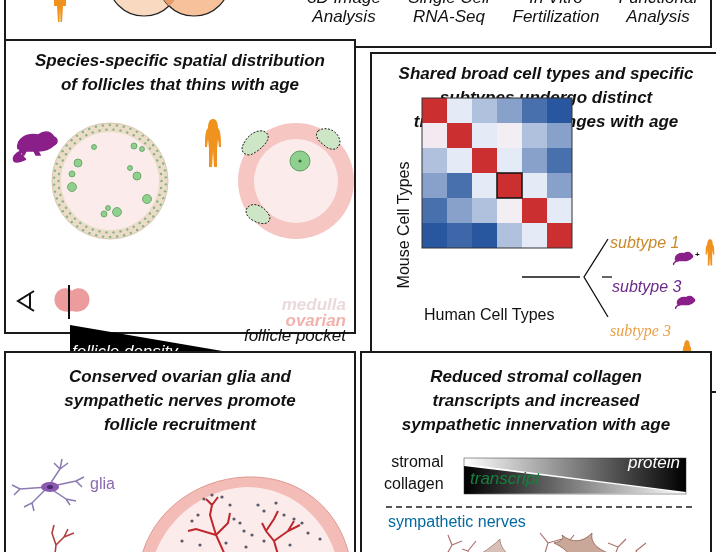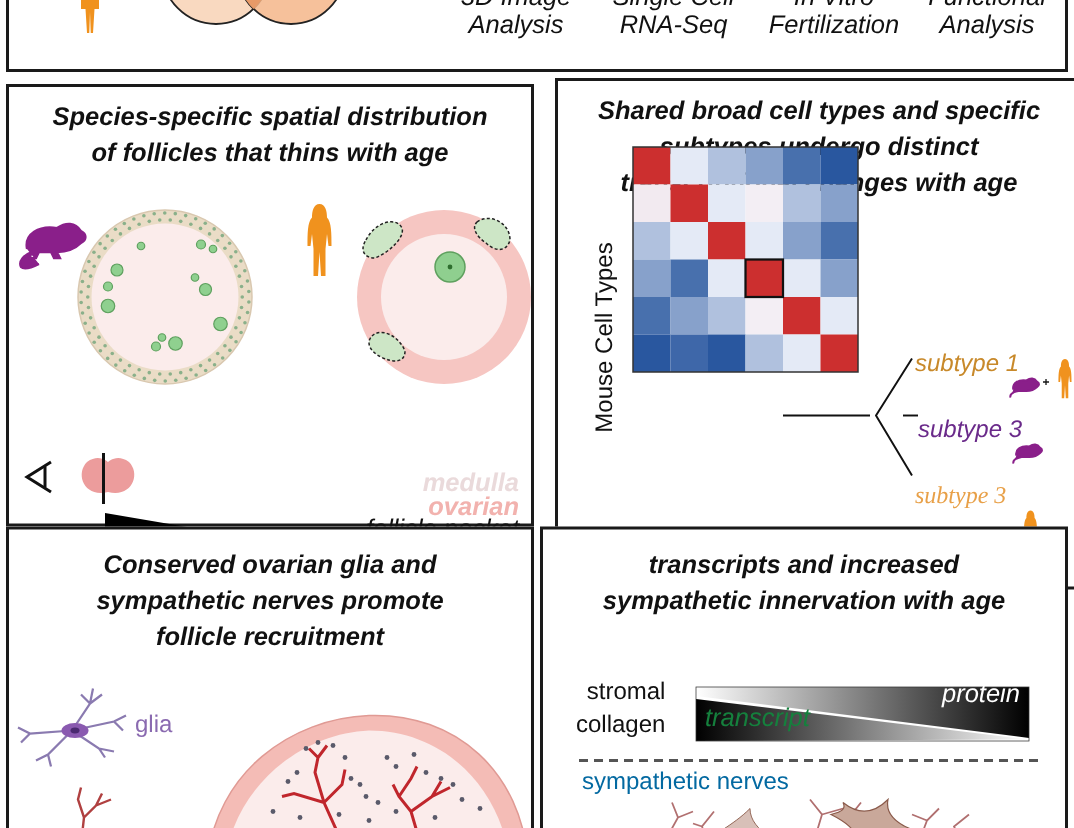--- a/index.html
+++ b/index.html
@@ -1,19 +1,19 @@
 <!DOCTYPE html>
 <html><head>
 <meta charset="utf-8">
 <style>
   html, body { margin:0; padding:0; background:#ffffff; }
   body { width:716px; height:552px; position:relative; overflow:hidden; font-family:"Liberation Sans", sans-serif; color:#111; }
   .panel { position:absolute; border:2px solid #1a1a1a; background:#fff; box-sizing:border-box; }
   #top-panel { left:4px; top:-10px; width:708px; height:58px; }
-  #p-a { left:4px; top:56px; width:352px; height:295px; }
+  #p-a { left:4px; top:39px; width:352px; height:295px; }
   #p-b { left:370px; top:52px; width:352px; height:341px; }
   #p-c { left:4px; top:351px; width:352px; height:210px; }
   #p-d { left:360px; top:351px; width:352px; height:210px; }
   .ptitle { position:absolute; left:0; right:0; text-align:center; font-weight:bold; font-style:italic; font-size:17px; line-height:24px; color:#111; }
   .ptitle div { white-space:nowrap; }
   .method { position:absolute; top:-4px; text-align:center; font-style:italic; font-size:17px; line-height:19px; color:#111; white-space:nowrap; }
   .abs { position:absolute; }
   .it { font-style:italic; }
   svg { position:absolute; overflow:visible; }
 </style>
@@ -253,20 +253,21 @@
       <rect x="0" y="125" width="25" height="25" fill="rgb(41,87,159)"></rect>
       <rect x="25" y="125" width="25" height="25" fill="rgb(62,103,169)"></rect>
       <rect x="50" y="125" width="25" height="25" fill="rgb(41,87,159)"></rect>
       <rect x="75" y="125" width="25" height="25" fill="rgb(176,193,222)"></rect>
       <rect x="100" y="125" width="25" height="25" fill="rgb(228,234,246)"></rect>
       <rect x="125" y="125" width="25" height="25" fill="rgb(204,47,47)"></rect>
       <rect x="75" y="75" width="25" height="25" fill="none" stroke="#111" stroke-width="1.5"></rect>
       <rect x="0" y="0" width="150" height="150" fill="none" stroke="#333" stroke-width="1"></rect>
     </svg>
 
+  <div class="abs" style="left:52px;top:252px;font-size:16px;">Human Cell Types</div>
 
   <svg style="left:150px;top:185px;width:90px;height:100px;" viewBox="0 0 90 100">
     <line x1="0" y1="38" x2="58" y2="38" stroke="#111" stroke-width="1.3"></line>
     <path d="M86 0 L62 38 L86 78" fill="none" stroke="#111" stroke-width="1.3"></path>
     <line x1="80" y1="38" x2="90" y2="38" stroke="#111" stroke-width="1.3"></line>
   </svg>
 
   <div class="abs it" style="left:238px;top:180px;font-size:16px;color:#c8892a;">subtype 1</div>
   <div class="abs it" style="left:240px;top:224px;font-size:16px;color:#6a2a8a;">subtype 3</div>
   <div class="abs it" style="left:238px;top:268px;font-size:16px;color:#e8a048;font-family:Liberation Serif, serif;">subtype 3</div>
@@ -346,20 +347,21 @@
         <circle cx="40" cy="80" r="1.6"></circle>
         <circle cx="56" cy="86" r="1.6"></circle>
         <circle cx="96" cy="82" r="1.6"></circle>
         <circle cx="170" cy="82" r="1.6"></circle>
       </g>
   </svg>
 </div>
 
 <div class="panel" id="p-d">
   <div class="ptitle" style="top:12px;">
+    <div>Reduced stromal collagen</div>
     <div>transcripts and increased</div>
     <div>sympathetic innervation with age</div>
   </div>
 
   <div class="abs" style="left:22px;top:98px;font-size:16px;line-height:22px;text-align:right;">
     <div>stromal</div>
     <div>collagen</div>
   </div>
 
   <svg style="left:102px;top:105px;width:222px;height:36px;" viewBox="0 0 222 36">

